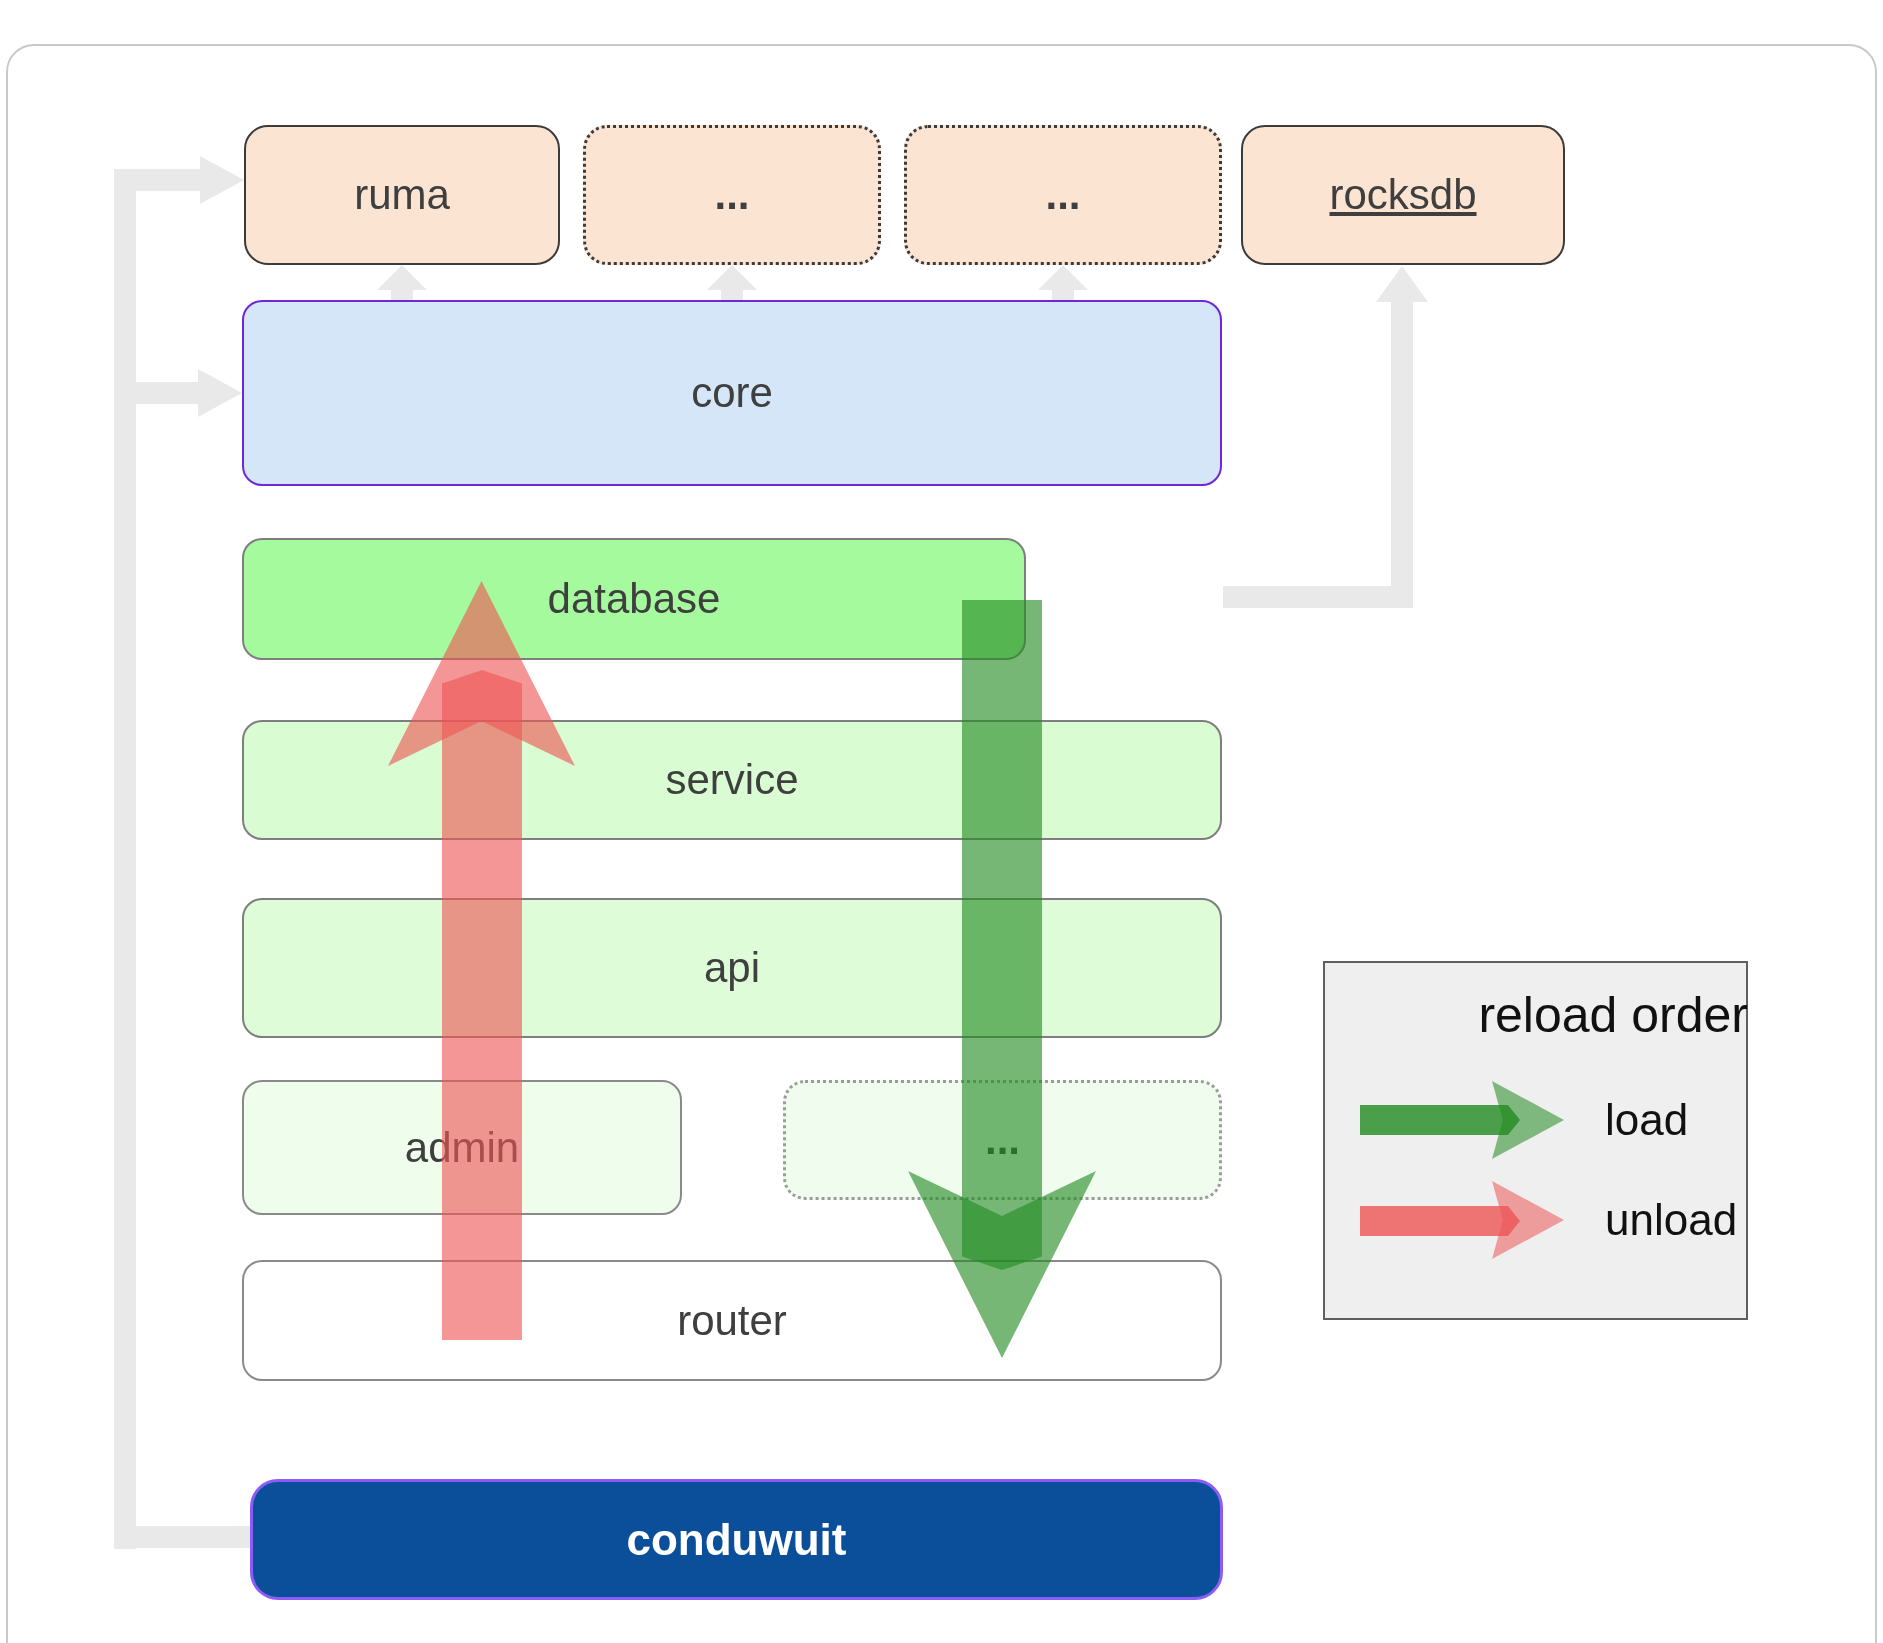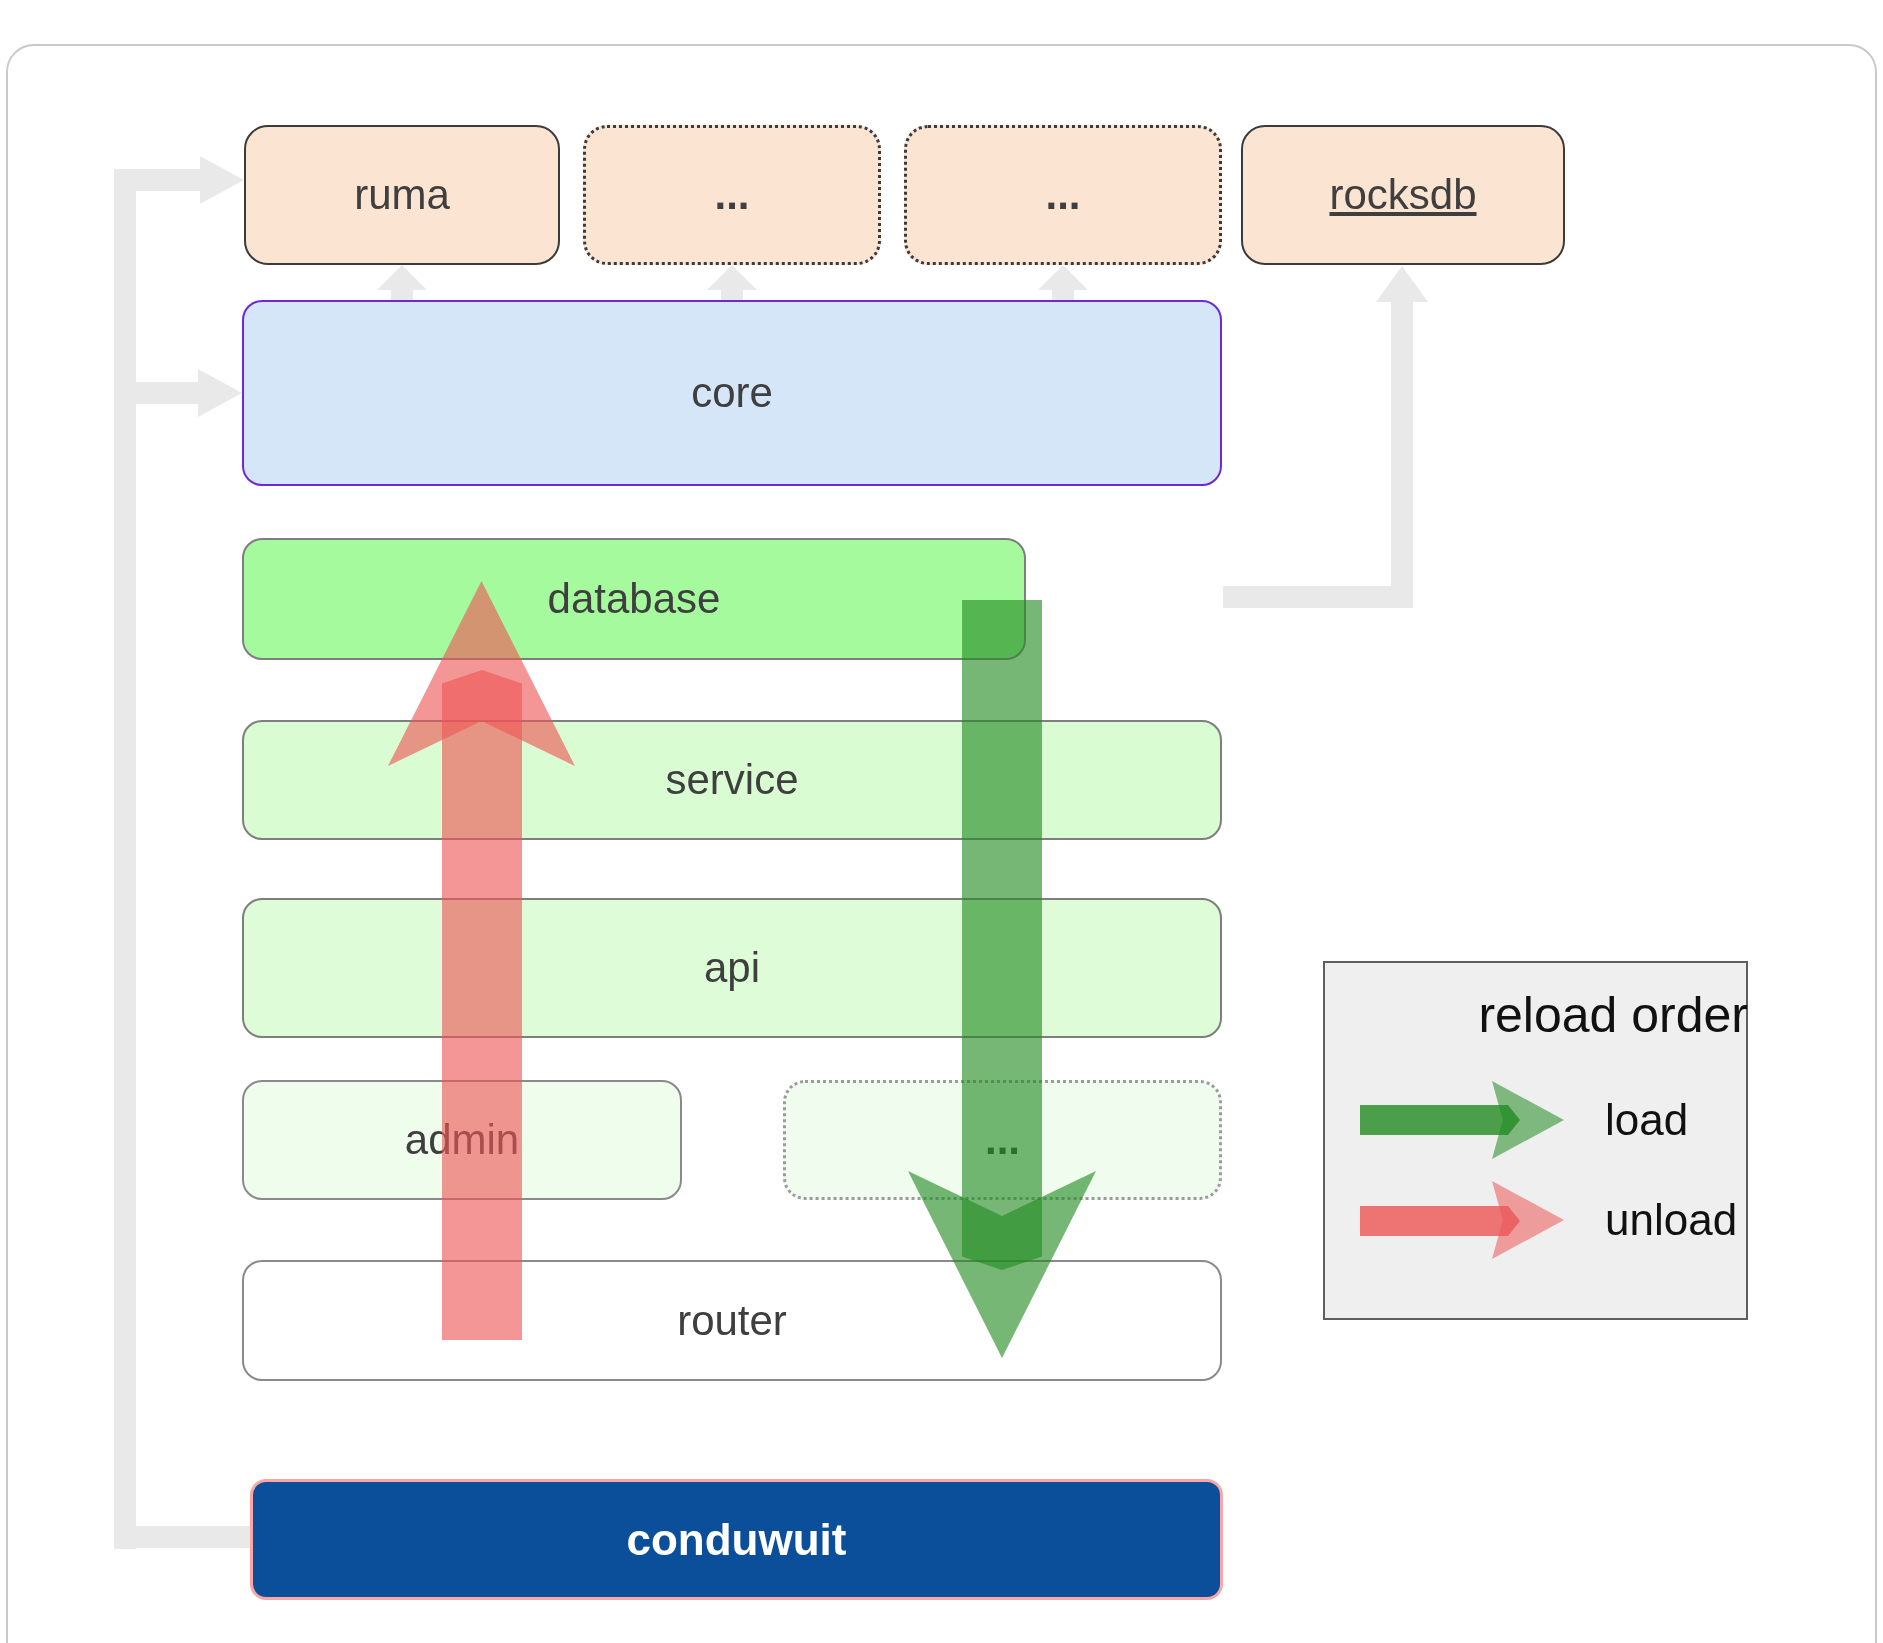--- a/index.html
+++ b/index.html
@@ -32,21 +32,21 @@
   }
   .n-dep{background:var(--dependency-fill);border:2px solid #3b3b3b;border-radius:24px;}
   .n-dep-dotted{background:var(--dependency-fill);border:3px dotted #3b3b3b;border-radius:24px;font-weight:700;}
   .n-core{background:var(--core-fill);border:2px solid #6d28d9;border-radius:20px;}
   .n-database{background:var(--database-fill);border:2px solid #7e7e7e;border-radius:20px;}
   .n-service{background:var(--service-fill);border:2px solid #7e7e7e;border-radius:20px;justify-content:center;}
   .n-api{background:var(--api-fill);border:2px solid #7e7e7e;border-radius:20px;}
   .n-admin{background:var(--admin-fill);border:2px solid #8a8a8a;border-radius:20px;}
   .n-admin-dotted{background:var(--admin-more-fill);border:3px dotted #9b9b9b;border-radius:22px;font-weight:700;}
   .n-router{background:var(--router-fill);border:2px solid #8a8a8a;border-radius:20px;}
-  .n-conduwuit{background:var(--conduwuit-blue);border:3px solid #fca5a5;border-radius:16px;color:#ffffff;font-weight:700;font-size:44px;}
+  .n-conduwuit{background:var(--conduwuit-blue);border:3px solid #8b5cf6;border-radius:28px;color:#ffffff;font-weight:700;font-size:44px;}
   
   .gray{position:absolute;background:var(--connector-gray);z-index:1;}
   .gray-head-up{position:absolute;background:var(--connector-gray);z-index:1;
     clip-path:polygon(50% 0,100% 100%,0 100%);}
   .gray-head-right{position:absolute;background:var(--connector-gray);z-index:1;
     clip-path:polygon(0 0,100% 50%,0 100%);}
   
   .arrow-part{position:absolute;z-index:5;}
   .unload-shaft{
     background:var(--unload-arrow);opacity:.62;
@@ -138,21 +138,21 @@
   </div>
   <div class="node n-database" style="left:242px;top:500px;width:784px;height:122px;">
     <span>database</span>
   </div>
   <div class="node n-service" style="left:242px;top:682px;width:980px;height:120px;">
     <span>service</span>
   </div>
   <div class="node n-api" style="left:242px;top:860px;width:980px;height:140px;">
     <span>api</span>
   </div>
-  <div class="node n-admin" style="left:242px;top:1042px;width:440px;height:120px;">
+  <div class="node n-admin" style="left:242px;top:1042px;width:440px;height:135px;">
     <span>admin</span>
   </div>
   <div class="node n-admin-dotted" style="left:783px;top:1042px;width:439px;height:120px;">
     <span>...</span>
   </div>
   <div class="node n-router" style="left:242px;top:1222px;width:980px;height:121px;">
     <span>router</span>
   </div>
   <div class="node n-conduwuit" style="left:250px;top:1441px;width:973px;height:121px;">
     <span>conduwuit</span>

